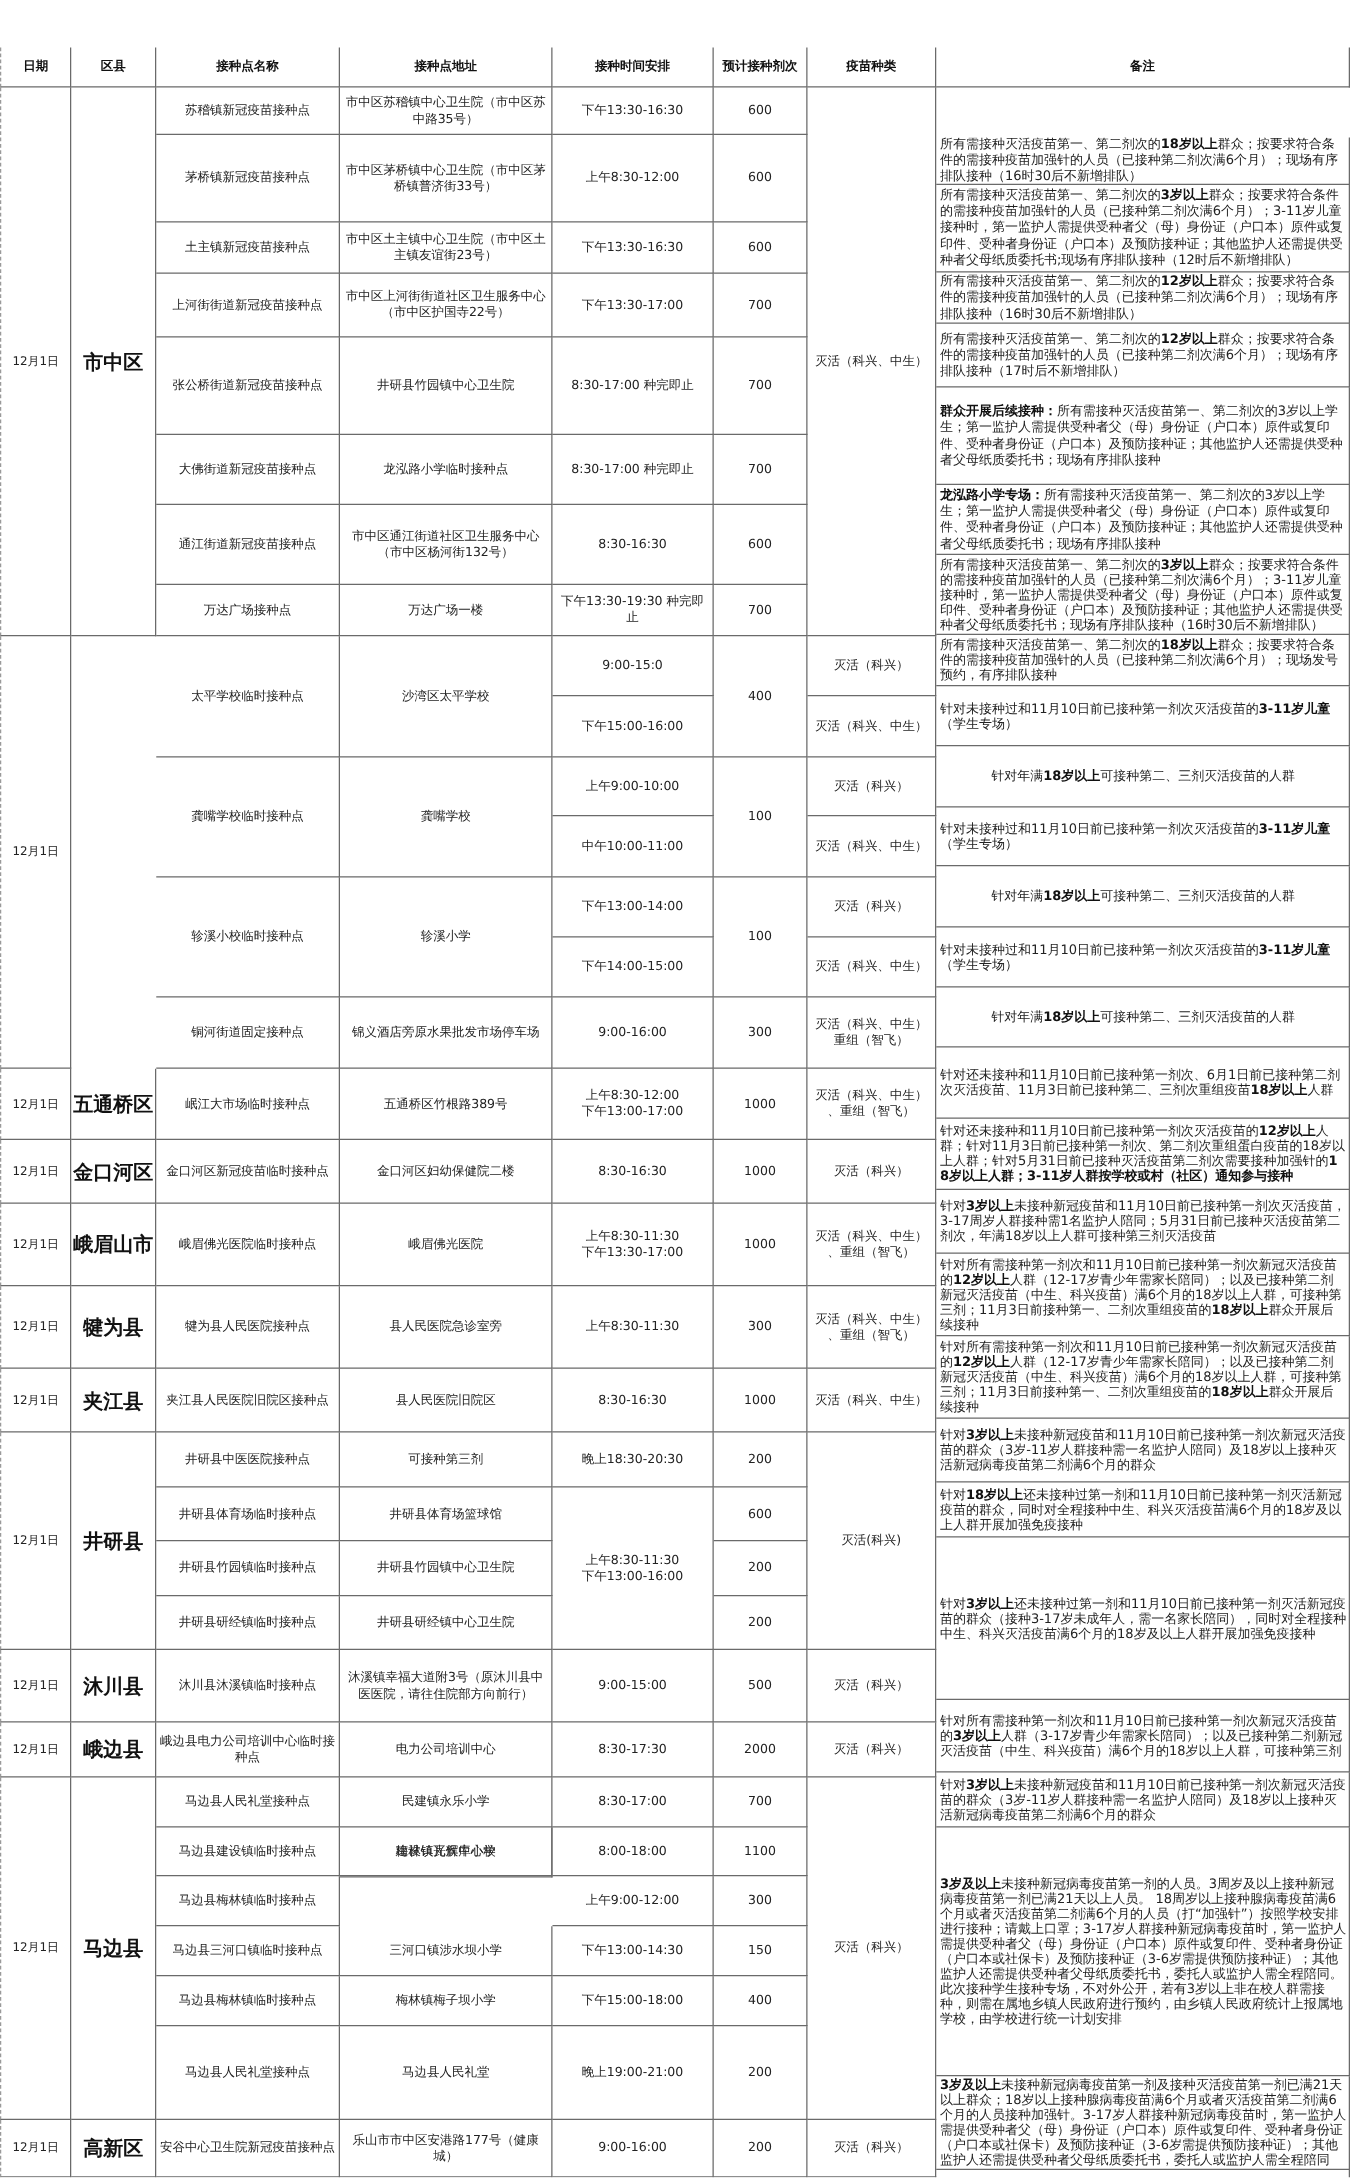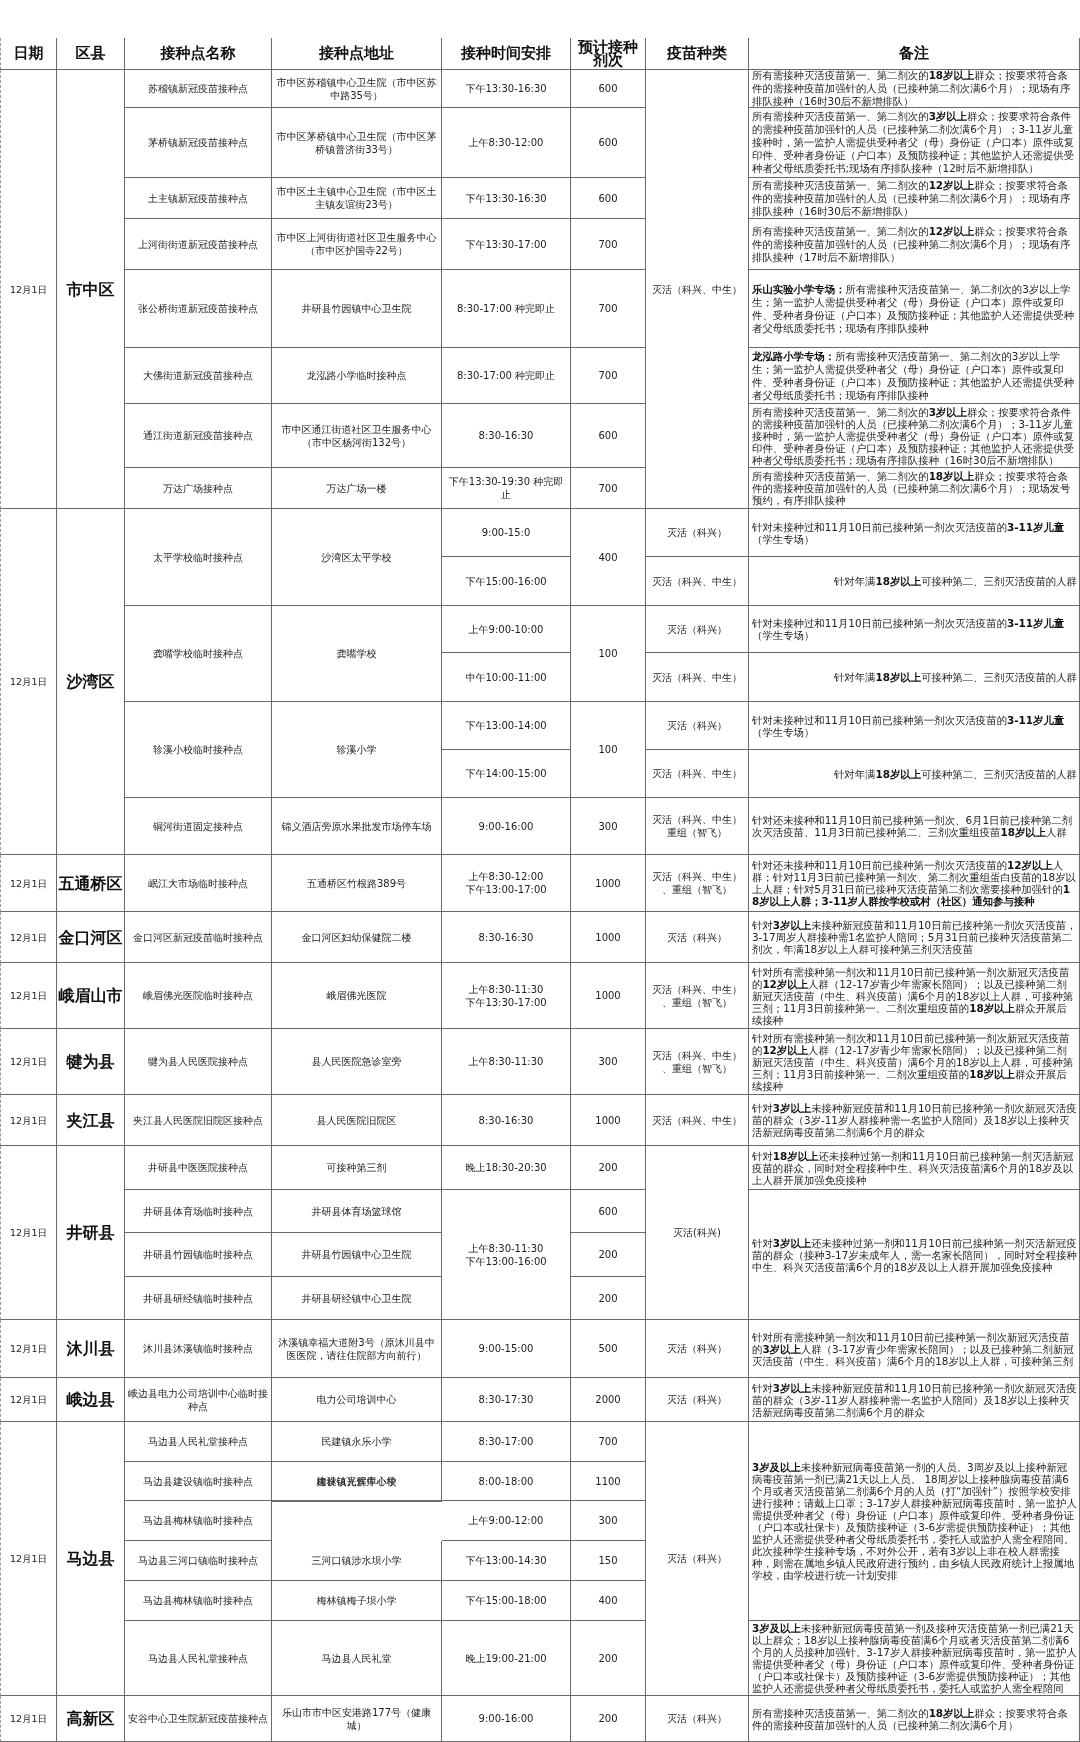--- a/index.html
+++ b/index.html
@@ -20,24 +20,24 @@
   .x3 { left: 272px; width: 170px; }
   .x4 { left: 442px; width: 129px; }
   .x5 { left: 571px; width: 75px; }
   .x6 { left: 646px; width: 103px; }
   .x7 { left: 749px; width: 331px; }
   .title {
     left: 0; top: 0; width: 1080px; height: 38px; font-size: 20px; color: #111;
     border-top: 1px dashed #9a9a9a; border-left: 1px dashed #9a9a9a; border-right: 1px dashed #9a9a9a;
     letter-spacing: 1px;
   }
-  .hd { font-weight: bold; font-size: 15px; color: #111; }
+  .hd { font-weight: bold; font-size: 10px; color: #111; }
   .dt { font-size: 9.5px; padding: 0; }
   .dist { font-family: "DejaVu Serif", "Liberation Serif", serif; font-weight: bold; font-size: 16px; padding: 0; color: #111; }
-  .note { justify-content: flex-end; text-align: left; padding: 0 2px 0 3px; }
+  .note { justify-content: center; text-align: left; padding: 0 2px 0 3px; margin-top: 40px; }
   .nt { font-size: 10.4px; line-height: 12px; text-align: left; white-space: normal; word-break: break-all; }
   .lh13 .nt { line-height: 13px; }
   .b { font-weight: bold; color: #111; }
 </style>
 </head>
 <body>
 
 <div class="tbl">
 
   
@@ -85,21 +85,21 @@
     <div class="c x3" style="top:219px;height:51px">市中区上河街街道社区卫生服务中心（市中区护国寺22号）</div>
     <div class="c x4" style="top:219px;height:51px">下午13:30-17:00</div>
     <div class="c x5" style="top:219px;height:51px">700</div>
     <div class="c x7 note lh13" style="top:219px;height:51px"><div class="nt"><span>所有需接种灭活疫苗第一、第二剂次的</span><span class="b">12岁以上</span><span>群众；按要求符合条件的需接种疫苗加强针的人员（已接种第二剂次满6个月）；现场有序排队接种（17时后不新增排队）</span></div></div>
   </div>
   <div class="row">
     <div class="c x2" style="top:270px;height:78px">张公桥街道新冠疫苗接种点</div>
     <div class="c x3" style="top:270px;height:78px">井研县竹园镇中心卫生院</div>
     <div class="c x4" style="top:270px;height:78px">8:30-17:00  种完即止</div>
     <div class="c x5" style="top:270px;height:78px">700</div>
-    <div class="c x7 note lh13" style="top:270px;height:78px"><div class="nt"><span class="b">乐山实验小学专场：</span><span>所有需接种灭活疫苗第一、第二剂次的3岁以上学生；第一监护人需提供受种者父（母）身份证（户口本）原件或复印件、受种者身份证（户口本）及预防接种证；其他监护人还需提供受种者父母纸质委托书；现场有序排队接种</span></div></div>
+    <div class="c x7 note lh13" style="top:270px;height:78px"><div class="nt"><span class="b">群众开展后续接种：</span><span>所有需接种灭活疫苗第一、第二剂次的3岁以上学生；第一监护人需提供受种者父（母）身份证（户口本）原件或复印件、受种者身份证（户口本）及预防接种证；其他监护人还需提供受种者父母纸质委托书；现场有序排队接种</span></div></div>
   </div>
   <div class="row">
     <div class="c x2" style="top:348px;height:56px">大佛街道新冠疫苗接种点</div>
     <div class="c x3" style="top:348px;height:56px">龙泓路小学临时接种点</div>
     <div class="c x4" style="top:348px;height:56px">8:30-17:00  种完即止</div>
     <div class="c x5" style="top:348px;height:56px">700</div>
     <div class="c x7 note lh13" style="top:348px;height:56px"><div class="nt"><span class="b">龙泓路小学专场：</span><span>所有需接种灭活疫苗第一、第二剂次的3岁以上学生；第一监护人需提供受种者父（母）身份证（户口本）原件或复印件、受种者身份证（户口本）及预防接种证；其他监护人还需提供受种者父母纸质委托书；现场有序排队接种</span></div></div>
   </div>
   <div class="row">
     <div class="c x2" style="top:404px;height:64px">通江街道新冠疫苗接种点</div>
@@ -111,21 +111,20 @@
   <div class="row">
     <div class="c x2" style="top:468px;height:41px">万达广场接种点</div>
     <div class="c x3" style="top:468px;height:41px">万达广场一楼</div>
     <div class="c x4" style="top:468px;height:41px">下午13:30-19:30  种完即止</div>
     <div class="c x5" style="top:468px;height:41px">700</div>
     <div class="c x7 note" style="top:468px;height:41px"><div class="nt"><span>所有需接种灭活疫苗第一、第二剂次的</span><span class="b">18岁以上</span><span>群众；按要求符合条件的需接种疫苗加强针的人员（已接种第二剂次满6个月）；现场发号预约，有序排队接种</span></div></div>
   </div>
 
   
   <div class="c x0 dt" style="top:509px;height:346px">12月1日</div>
-  <div class="c x1 dist" style="top:509px;height:346px">沙湾区</div>
 
   
   <div class="row">
     <div class="c x2" style="top:509px;height:97px">太平学校临时接种点</div>
     <div class="c x3" style="top:509px;height:97px">沙湾区太平学校</div>
     <div class="c x5" style="top:509px;height:97px">400</div>
     <div class="c x4" style="top:509px;height:48px">9:00-15:0</div>
     <div class="c x6" style="top:509px;height:48px">灭活（科兴）</div>
     <div class="c x7 note" style="top:509px;height:48px"><div class="nt"><span>针对未接种过和11月10日前已接种第一剂次灭活疫苗的</span><span class="b">3-11岁儿童</span><span>（学生专场）</span></div></div>
     <div class="c x4" style="top:557px;height:49px">下午15:00-16:00</div>

